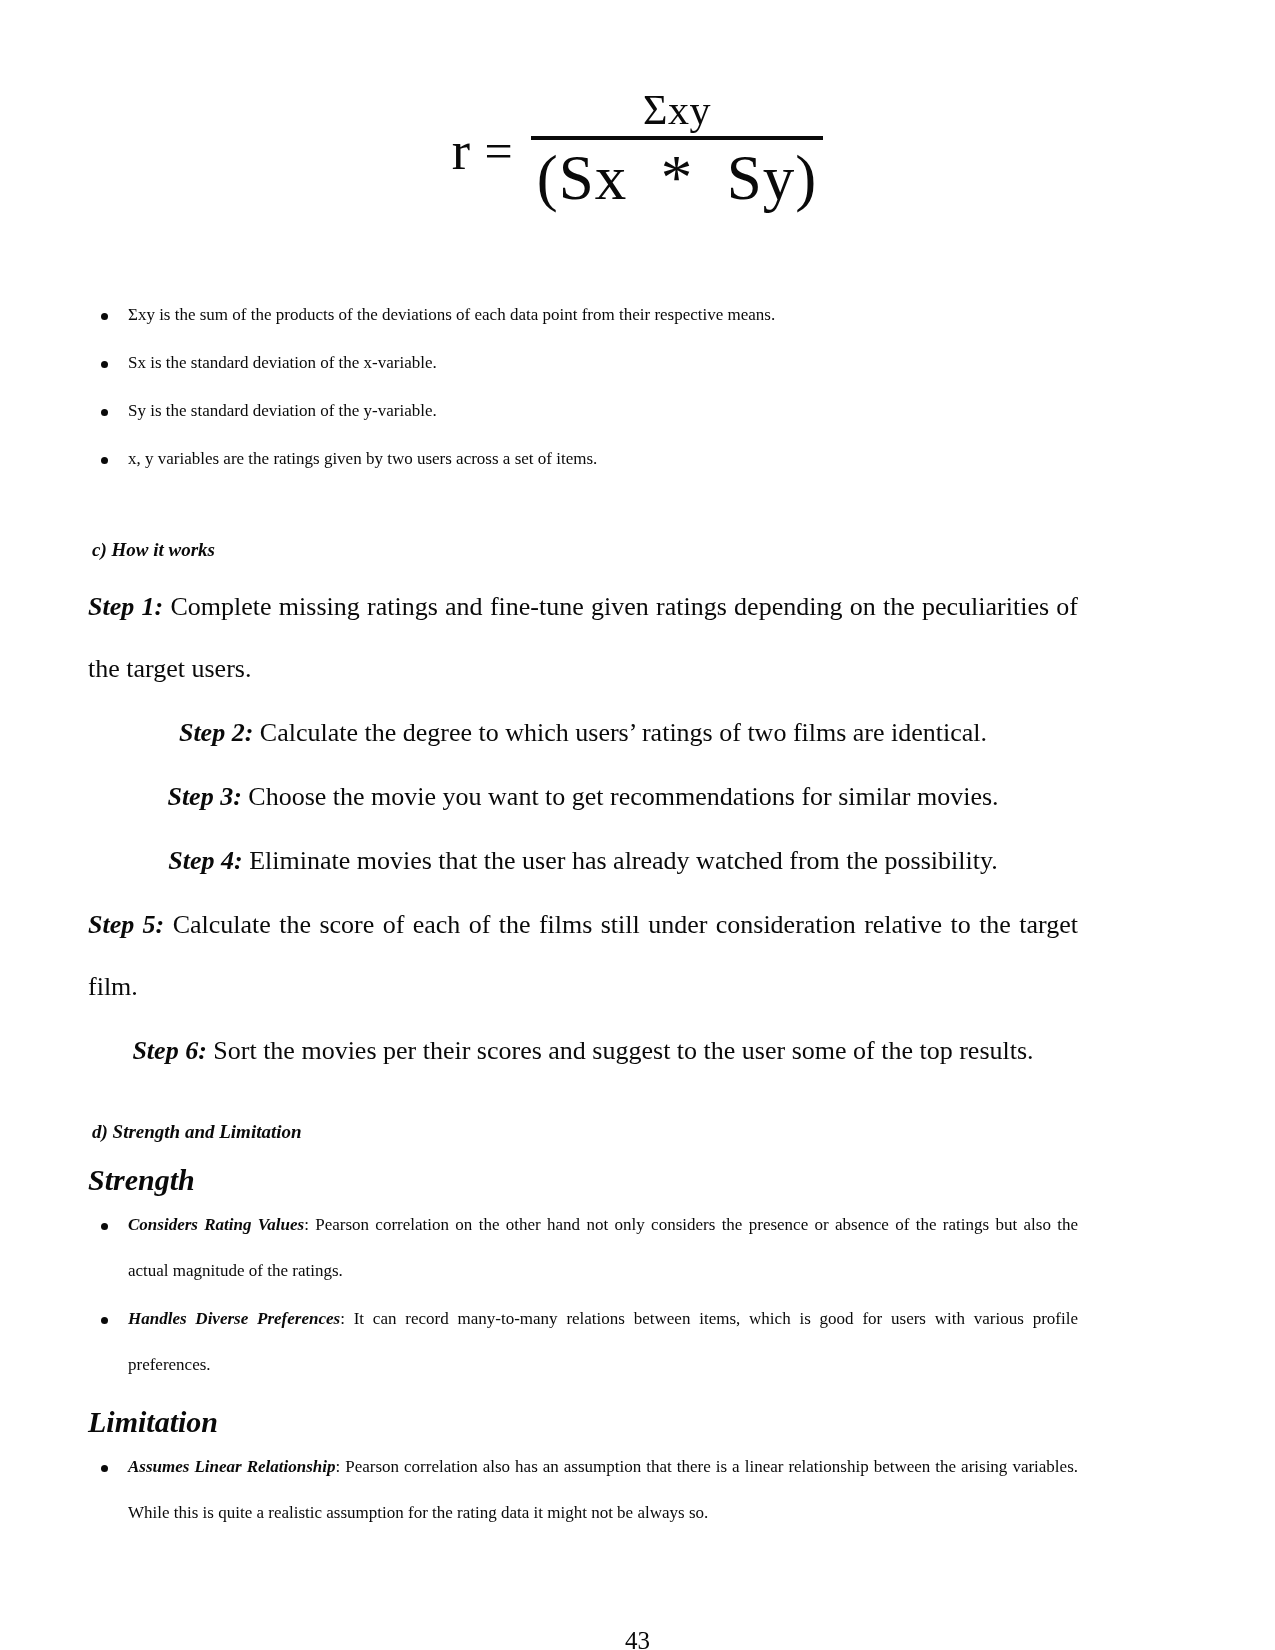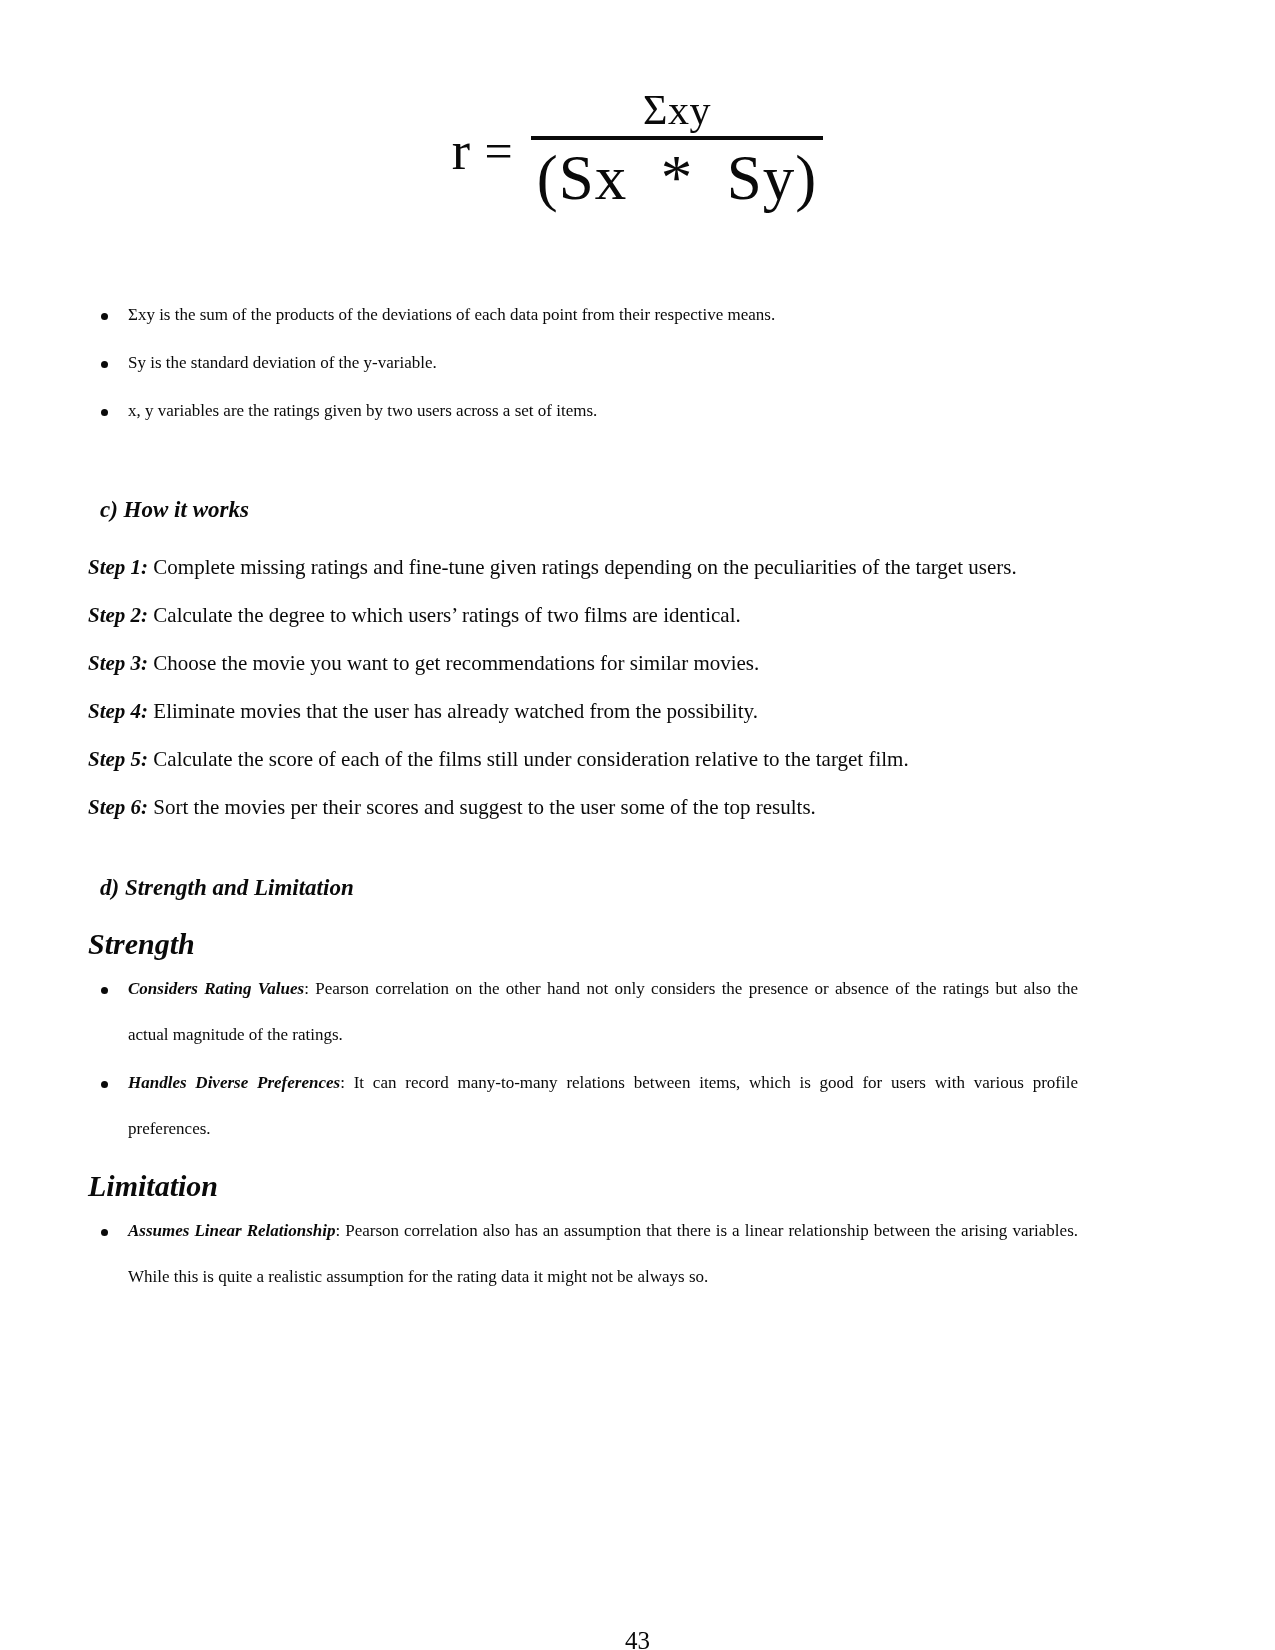--- a/index.html
+++ b/index.html
@@ -70,32 +70,32 @@
   }
 
   
   .body {
     position: absolute;
     left: 88px;
     top: 292px;
     width: 990px;
   }
   .para {
-    font-size: 21px;
-    line-height: 46px;
+    font-size: 26px;
+    line-height: 62px;
     text-align: justify;
     text-justify: inter-word;
     margin: 0 0 2px 0;
   }
   .heading {
-    font-size: 23px;
+    font-size: 19px;
     font-weight: bold;
     font-style: italic;
     line-height: 44px;
-    margin: 12px;
+    margin: 4px;
   }
   .subheading {
     font-size: 30px;
     font-weight: bold;
     font-style: italic;
     line-height: 44px;
     margin: 0;
   }
   .lead {
     font-weight: bold;
@@ -125,21 +125,21 @@
     position: absolute;
     left: 13px;
     top: 21px;
     width: 7px;
     height: 7px;
     border-radius: 50%;
     background: #0a0a0a;
   }
 
   
-  li.single-line, p.single-line { text-align: left; }
+  li.single-line, p.single-line { text-align: center; }
 
   
   .page-number {
     position: absolute;
     left: 0;
     top: 1626px;
     width: 1275px;
     text-align: center;
     font-size: 25px;
     line-height: 30px;
@@ -162,20 +162,21 @@
         <span class="bar"></span>
         <span class="denominator">(Sx  *  Sy)</span>
       </span>
     </div>
   </div>
 
   <div class="body">
 
     <ul class="bullets">
       <li>Σxy is the sum of the products of the deviations of each data point from their respective means.</li>
+      <li class="single-line">Sx is the standard deviation of the x-variable.</li>
       <li class="single-line">Sy is the standard deviation of the y-variable.</li>
       <li class="single-line">x, y variables are the ratings given by two users across a set of items.</li>
     </ul>
 
     <div class="spacer-lg"></div>
 
     <p class="heading">c) How it works</p>
 
     <p class="para"><span class="lead">Step 1:</span><span> Complete missing ratings and fine-tune given ratings depending on the peculiarities of the target users.</span></p>
 

